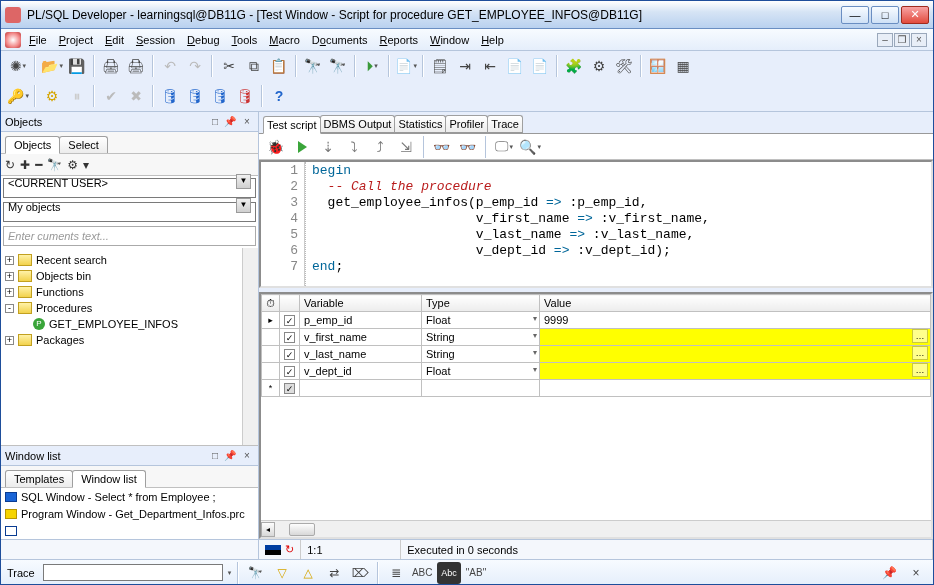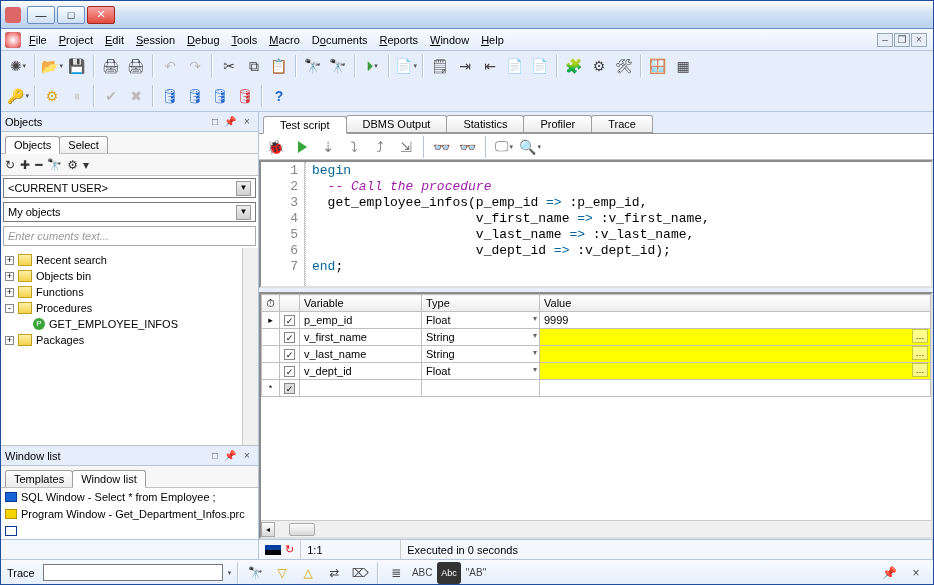--- a/index.html
+++ b/index.html
@@ -96,21 +96,21 @@
   }
   .subtab.active { background:#fff; z-index:2; border-bottom:1px solid #fff; margin-bottom:-1px;}
   .mini-toolbar {
     height:22px; display:flex; align-items:center; padding:0 4px; gap:5px;
     border-bottom:1px solid #c0c0c0;
     background:#f7f7f7;
   }
   .mini-toolbar span { font-size:12px; color:#333;}
   .combo {
     height:20px; border:1px solid #7a7a7a; background:#fff;
-    display:flex; align-items:center; padding:8px 4px;
+    display:flex; align-items:flex-end; padding:8px 4px;
     margin:2px;
     font-size:11px;
   }
   .combo .arr {margin-left:auto; width:15px; height:15px; background:linear-gradient(#f0f0f0,#d0d0d0); border:1px solid #9a9a9a; text-align:center; line-height:12px; font-size:8px;}
   .searchbox { height:20px; border:1px solid #aaa; margin:2px; padding:0 4px; font-style:italic; color:#999; display:flex; align-items:center;}
   .tree {
     flex:1 1 80px; overflow:auto;
     padding: 4px;
     font-size:11px;
     border-bottom:1px solid #c0c0c0;
@@ -136,21 +136,21 @@
     height:22px;
     display:flex;
     align-items:flex-end;
     padding: 2px 4px 0 4px;
     border-bottom:1px solid #999;
     background:#e7eefb;
   }
   .filetab {
     border:1px solid #9f9f9f;
     background:linear-gradient(#fff,#ececec);
-    padding:2px 16px;
+    padding:2px 3px;
     font-size:11px;
     border-radius:3px 3px 0 0;
     margin-right:-1px;
     border-bottom-color:#999;
   }
   .filetab.active { background:#fff; border-bottom:1px solid #fff; position:relative; z-index:2; margin-bottom:-1px;}
   .editor-toolbar {
     height:26px; background:#fff;
     border-bottom:1px solid #c0c0c0;
     display:flex; align-items:center;
@@ -164,21 +164,21 @@
     flex: 0 0 128px;
     display:flex;
     font-family: "Courier New", monospace;
     font-size:13px;
     margin:0;
   }
   .gutter { width:44px; background:#fff; border-right:1px solid #ccc; text-align:right; color:#888; padding:1px 6px 0 0;}
   .gutter div { height:16px; line-height:16px;}
   .code { flex:1; padding:1px 4px 0 6px; white-space:pre; line-height:16px; border-left:1px dotted #bbb;}
   .kw { color:#006699;}
-  .cm { color:#a21caf; font-style:italic;}
+  .cm { color:#b91c1c; font-style:italic;}
   .vars-area{
     flex:1;
     display:flex;
     flex-direction:column;
     background:#fff;
     border:2px inset #e0e0e0;
     margin-top:4px;
     overflow:hidden;
   }
   .vars-grid {
@@ -242,20 +242,21 @@
     padding:0 3px;
   }
   .findbar .tbtn { font-size:12px;}
   .checkbox { width:11px;height:11px;border:1px solid #888;background:#fff; display:inline-flex;align-items:center;justify-content:center;font-size:9px;}
 </style>
 </head>
 <body>
 
 <div class="titlebar">
   <div class="appicon"></div>
+  <div class="title">PL/SQL Developer - learningsql@DB11G - [Test Window - Script for procedure GET_EMPLOYEE_INFOS@DB11G]</div>
   <div class="winbtns">
     <div class="winbtn">—</div>
     <div class="winbtn">□</div>
     <div class="winbtn close">✕</div>
   </div>
 </div>
 
 <div class="menubar">
   <div class="appicon2"></div>
   <span class="menu"><u>F</u>ile</span>

